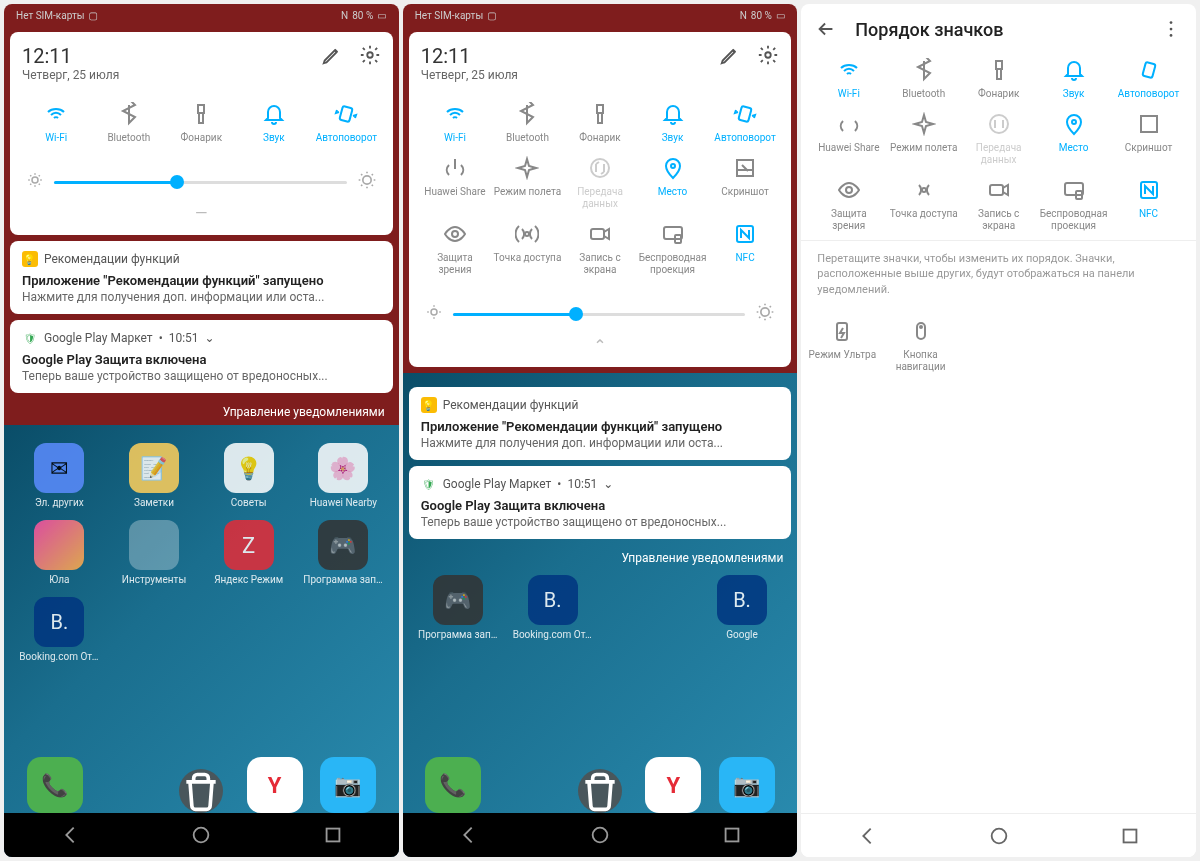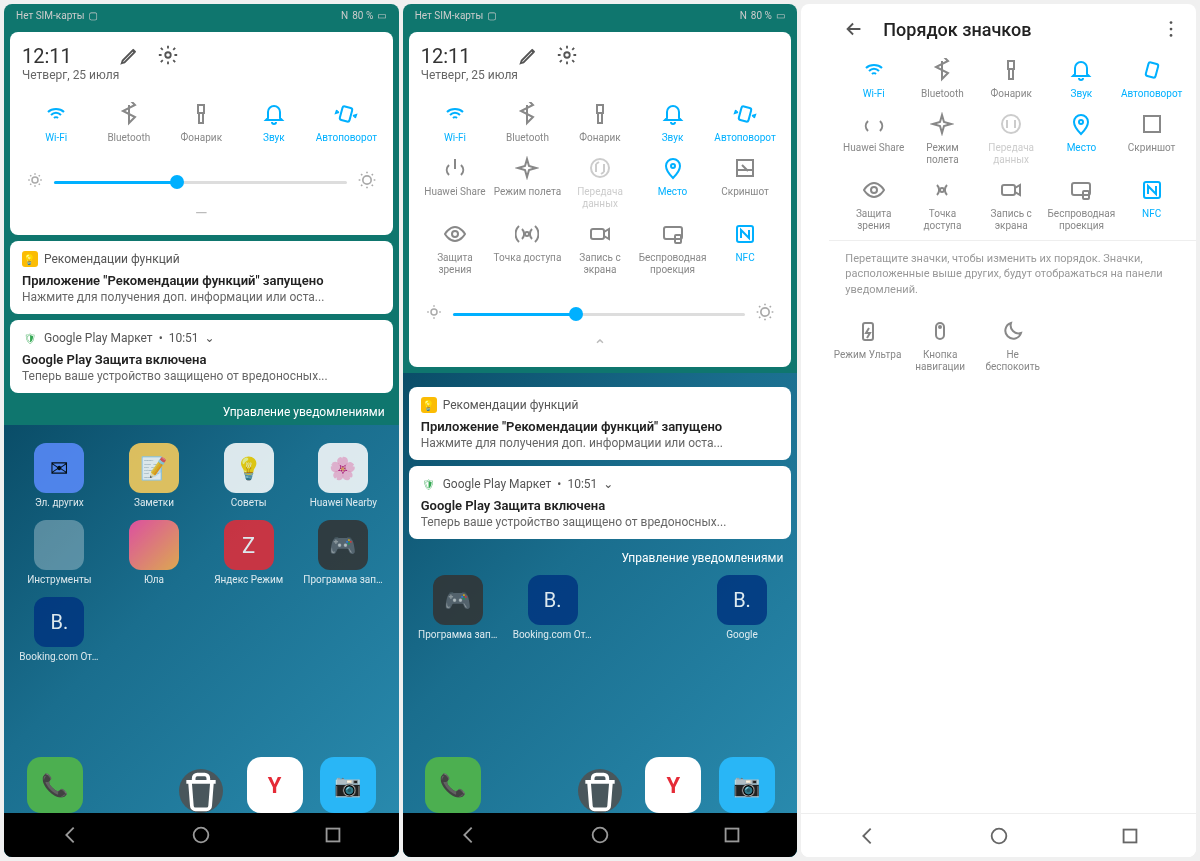--- a/index.html
+++ b/index.html
@@ -8,21 +8,21 @@
   background: #f0f0f0;
   display: flex;
   gap: 4px;
   padding: 4px;
   width: 1200px;
   height: 861px;
 }
 .phone {
   width: 396px;
   height: 853px;
-  background: #0f766e;
+  background: #7f1d1d;
   border-radius: 8px;
   position: relative;
   overflow: hidden;
   display: flex;
   flex-direction: column;
 }
 .phone.white-bg { background: #fff; }
 .statusbar {
   height: 22px;
   display: flex;
@@ -35,20 +35,21 @@
 .statusbar .left { display: flex; align-items: center; gap: 4px; }
 .statusbar .right { display: flex; align-items: center; gap: 4px; }
 .card {
   background: #fff;
   border-radius: 8px;
   margin: 6px;
   padding: 12px;
 }
 .qs-header {
   display: flex;
+  justify-content: space-between;
   align-items: flex-start;
   padding-bottom: 8px;
 }
 .qs-time { font-size: 20px; font-weight: 400; color: #333; }
 .qs-date { font-size: 12px; color: #666; }
 .qs-actions { display: flex; gap: 16px; align-items: center; }
 .icon-btn { width: 22px; height: 22px; display: inline-flex; align-items: center; justify-content: center; color: #555; }
 .qs-tiles {
   display: grid;
   grid-template-columns: repeat(5, 1fr);
@@ -193,21 +194,21 @@
 }
 .titlebar .title { font-size: 18px; font-weight: 500; color: #222; flex: 1; }
 .hint {
   font-size: 11px;
   color: #999;
   padding: 10px 16px;
   line-height: 1.4;
   border-top: 1px solid #eee;
 }
 svg { width: 100%; height: 100%; }
-.content { flex: 1; position: relative; display: flex; flex-direction: column; margin-left: 28px; }
+.content { flex: 1; position: relative; display: flex; flex-direction: column; }
 </style>
 </head>
 <body>
 
 <div class="phone">
   <div class="statusbar">
     <div class="left">
         <span>Нет SIM-карты</span> 
         <span>▢</span>
       </div>
@@ -328,26 +329,26 @@
         </div>
       <div class="app">
           <div class="app-icon" style="background:#fff">💡</div>
           <div class="app-label">Советы</div>
         </div>
       <div class="app">
           <div class="app-icon" style="background:#fff">🌸</div>
           <div class="app-label">Huawei Nearby</div>
         </div>
       <div class="app">
+          <div class="app-icon" style="background:linear-gradient(135deg,#ff4da6,#ffb347)"></div>
+          <div class="app-label">Юла</div>
+        </div>
+      <div class="app">
           <div class="app-icon" style="background:rgba(255,255,255,.35)"></div>
           <div class="app-label">Инструменты</div>
-        </div>
-      <div class="app">
-          <div class="app-icon" style="background:linear-gradient(135deg,#ff4da6,#ffb347)"></div>
-          <div class="app-label">Юла</div>
         </div>
       <div class="app">
           <div class="app-icon" style="background:#e52b37;color:#fff">Z</div>
           <div class="app-label">Яндекс Режим</div>
         </div>
       <div class="app">
           <div class="app-icon" style="background:#333">🎮</div>
           <div class="app-label">Программа запуска Fort...</div>
         </div>
       <div class="app">
@@ -794,28 +795,20 @@
         </div>
       <div class="tile">
           <span class="tile-icon">
             <svg viewBox="0 0 24 24" fill="none" stroke="currentColor" stroke-width="2">
               <rect x="8" y="4" width="8" height="16" rx="4"></rect>
               <circle cx="12" cy="8" r="1"></circle>
             </svg>
           </span>
           <span class="tile-label">Кнопка навигации</span>
         </div>
-      <div class="tile">
-          <span class="tile-icon">
-            <svg viewBox="0 0 24 24" fill="none" stroke="currentColor" stroke-width="2">
-              <path d="M20 14a8 8 0 01-10-10 8 8 0 1010 10z"></path>
-            </svg>
-          </span>
-          <span class="tile-label">Не беспокоить</span>
-        </div>
     </div>
   </div>
 
   <div class="navbar light">
     <span class="nav-btn"><svg viewBox="0 0 24 24" fill="none" stroke="currentColor" stroke-width="2">
           <path d="M16 4L8 12l8 8"></path>
         </svg></span>
     <span class="nav-btn"><svg viewBox="0 0 24 24" fill="none" stroke="currentColor" stroke-width="2">
           <circle cx="12" cy="12" r="8"></circle>
         </svg></span>

